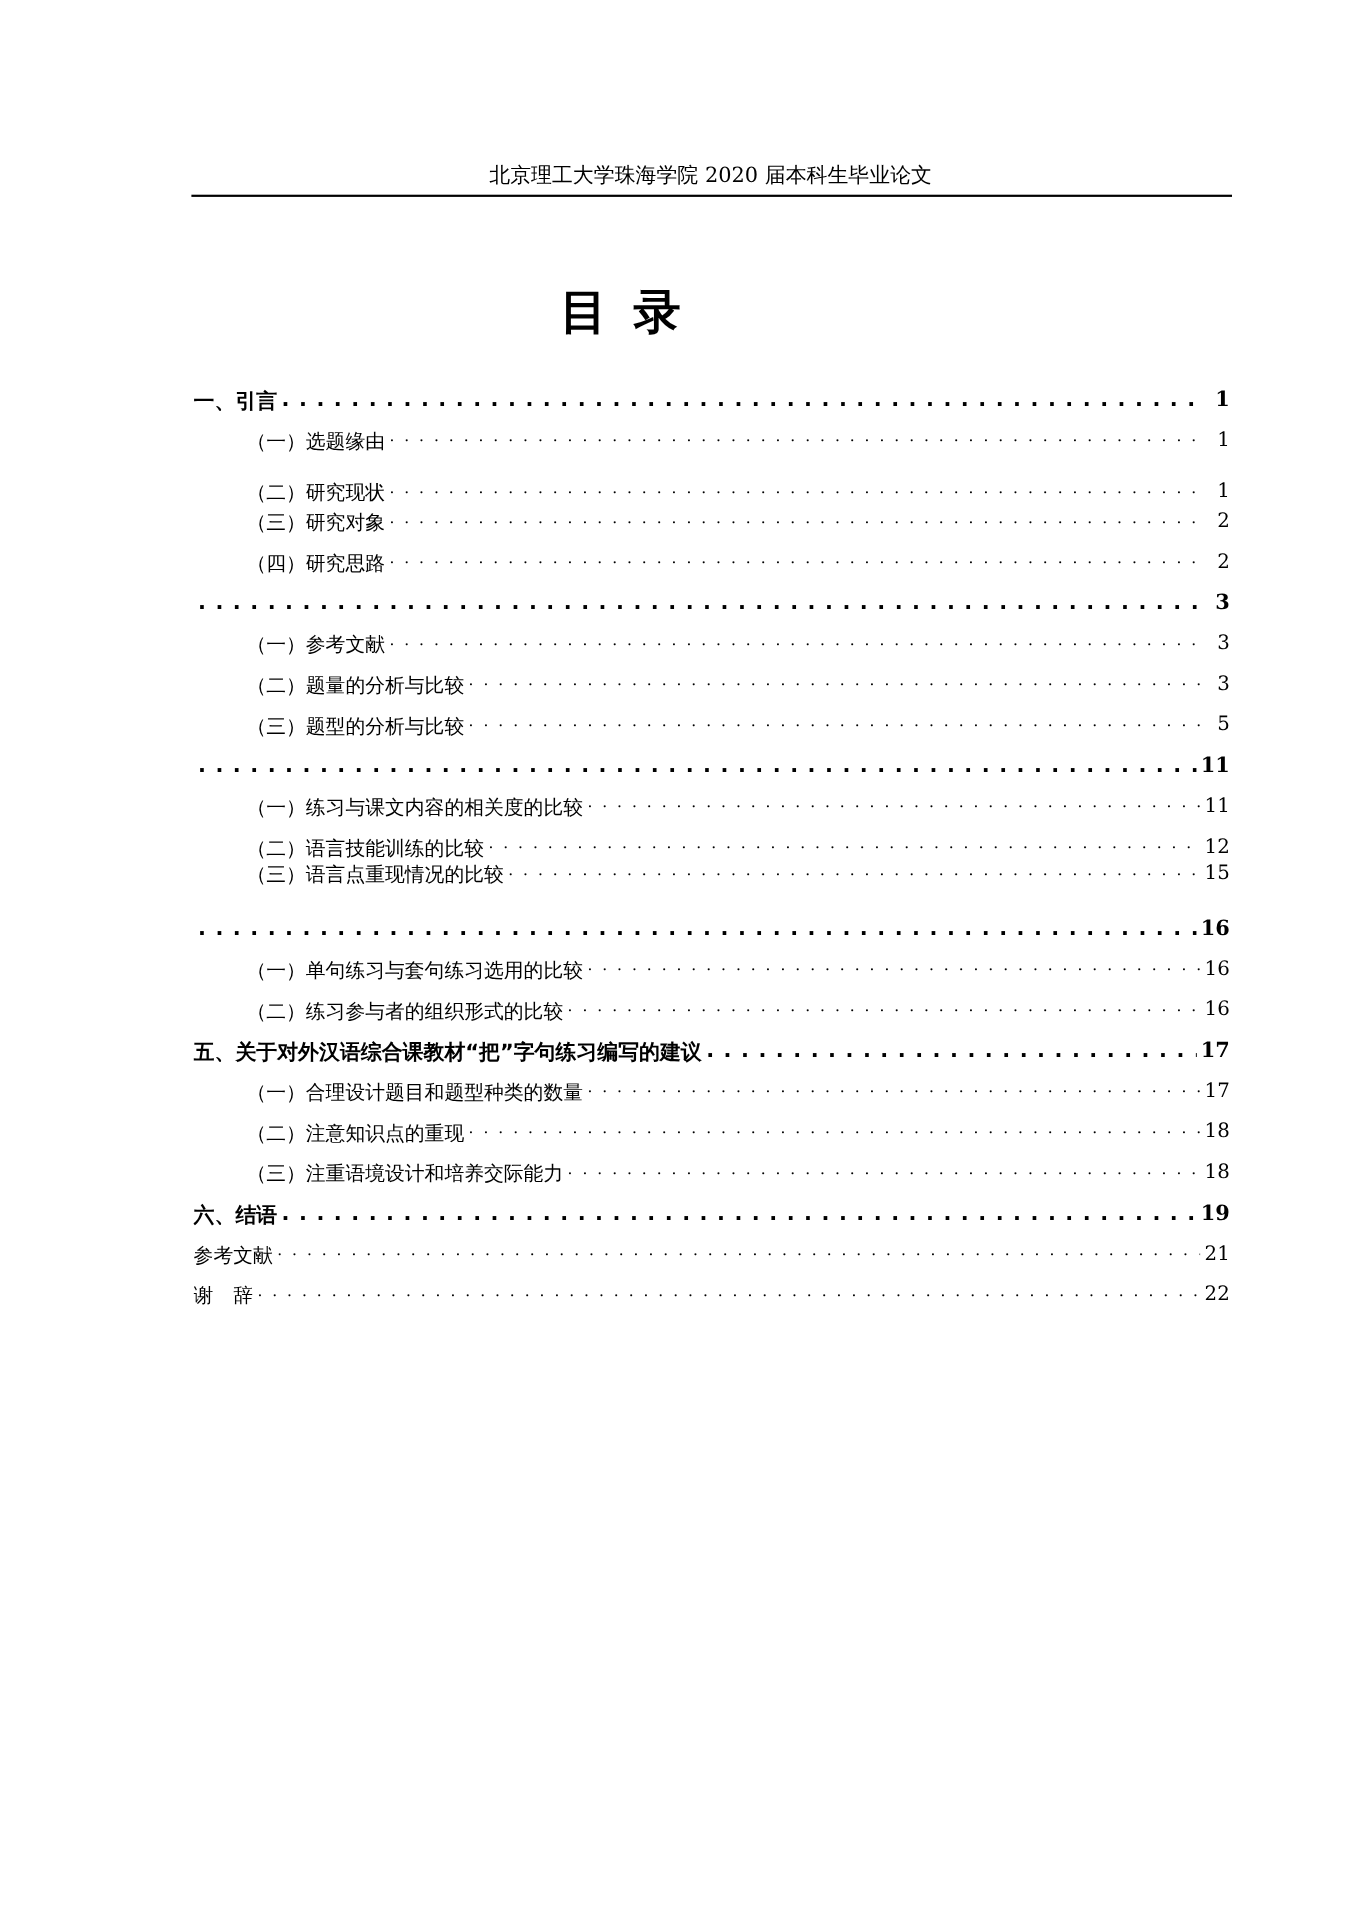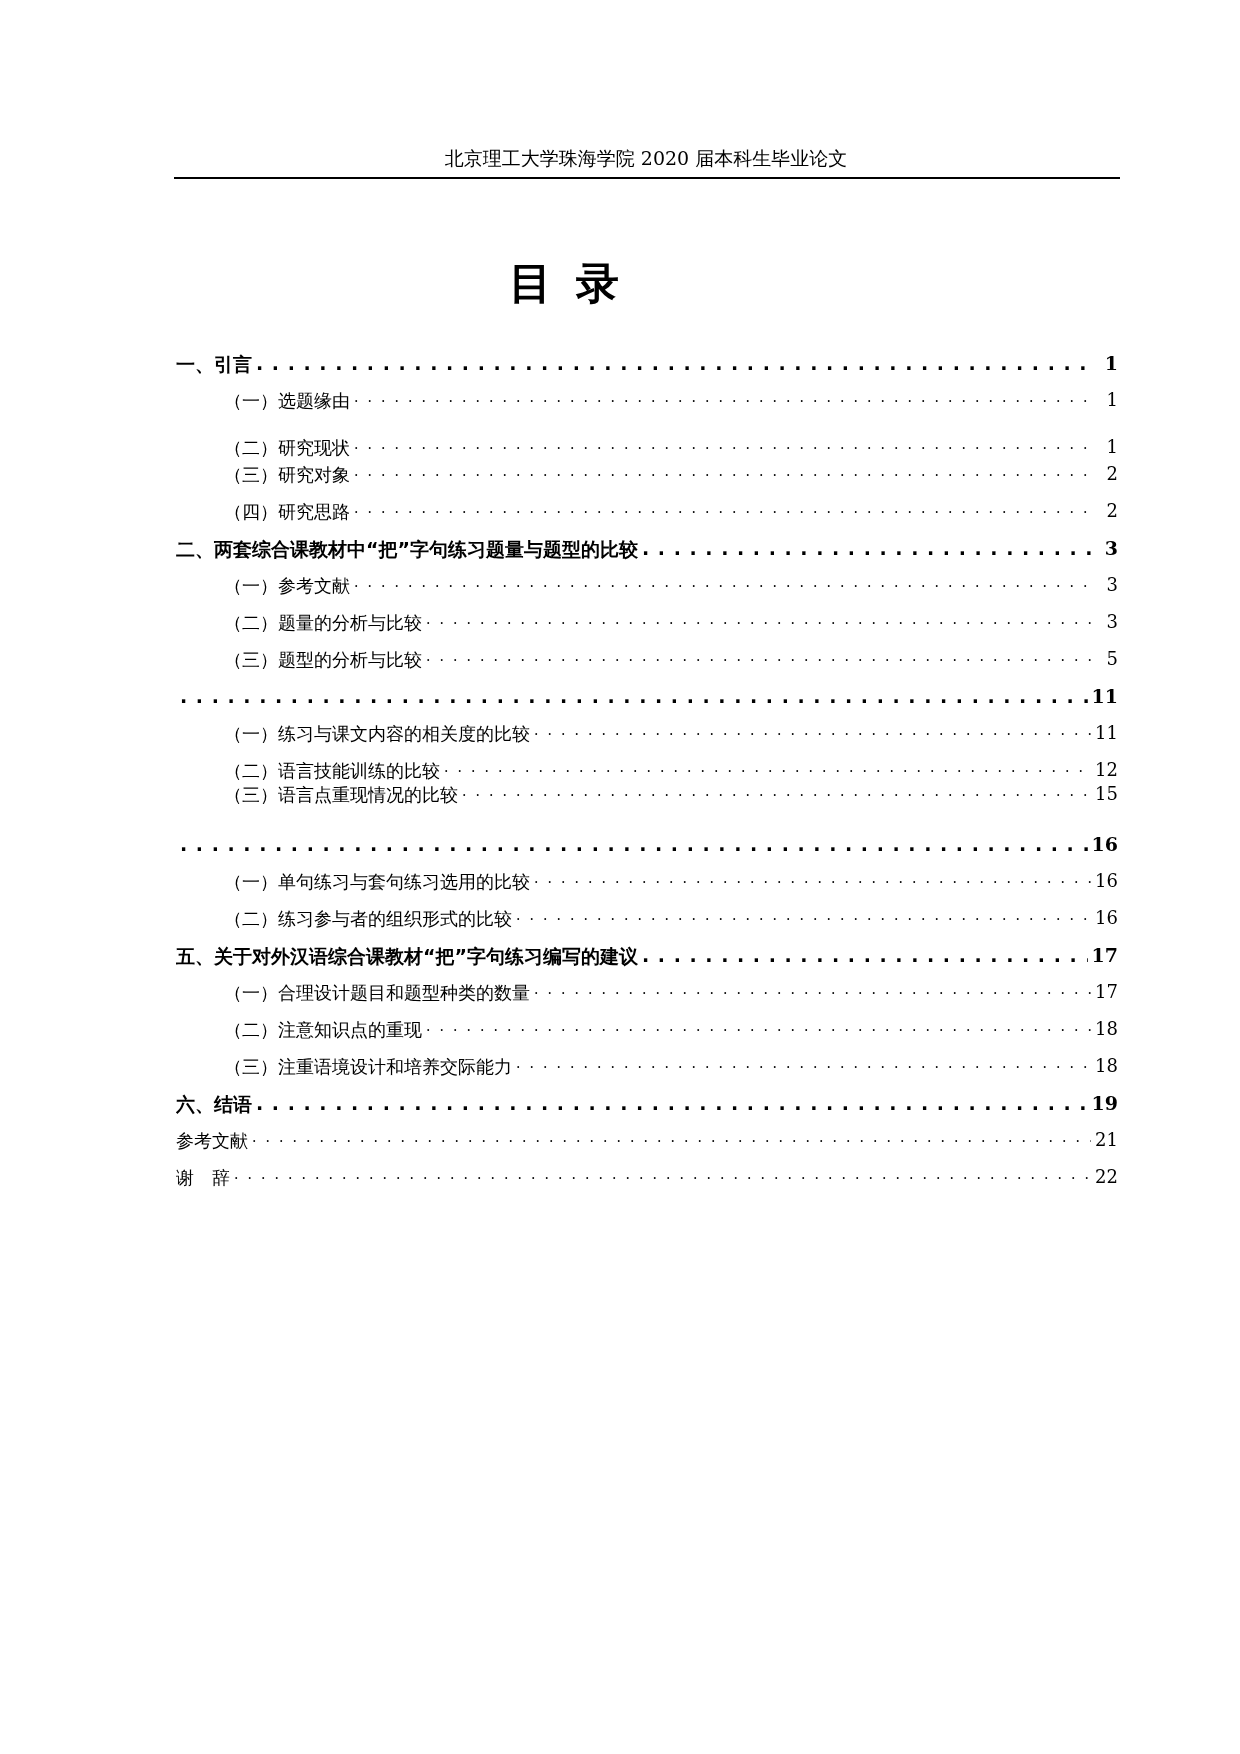--- a/index.html
+++ b/index.html
@@ -53,21 +53,20 @@
       <span class="label">（三）研究对象</span>
       <span class="leader"></span>
       <span class="page">2</span>
     </div>
   <div class="row lvl2" style="top:148px">
       <span class="label">（四）研究思路</span>
       <span class="leader"></span>
       <span class="page">2</span>
     </div>
   <div class="row lvl1" style="top:185px">
-      <span class="label">二、两套综合课教材中“把”字句练习题量与题型的比较</span>
       <span class="leader"></span>
       <span class="page">3</span>
     </div>
   <div class="row lvl2" style="top:222px">
       <span class="label">（一）参考文献</span>
       <span class="leader"></span>
       <span class="page">3</span>
     </div>
   <div class="row lvl2" style="top:259px">
       <span class="label">（二）题量的分析与比较</span>

